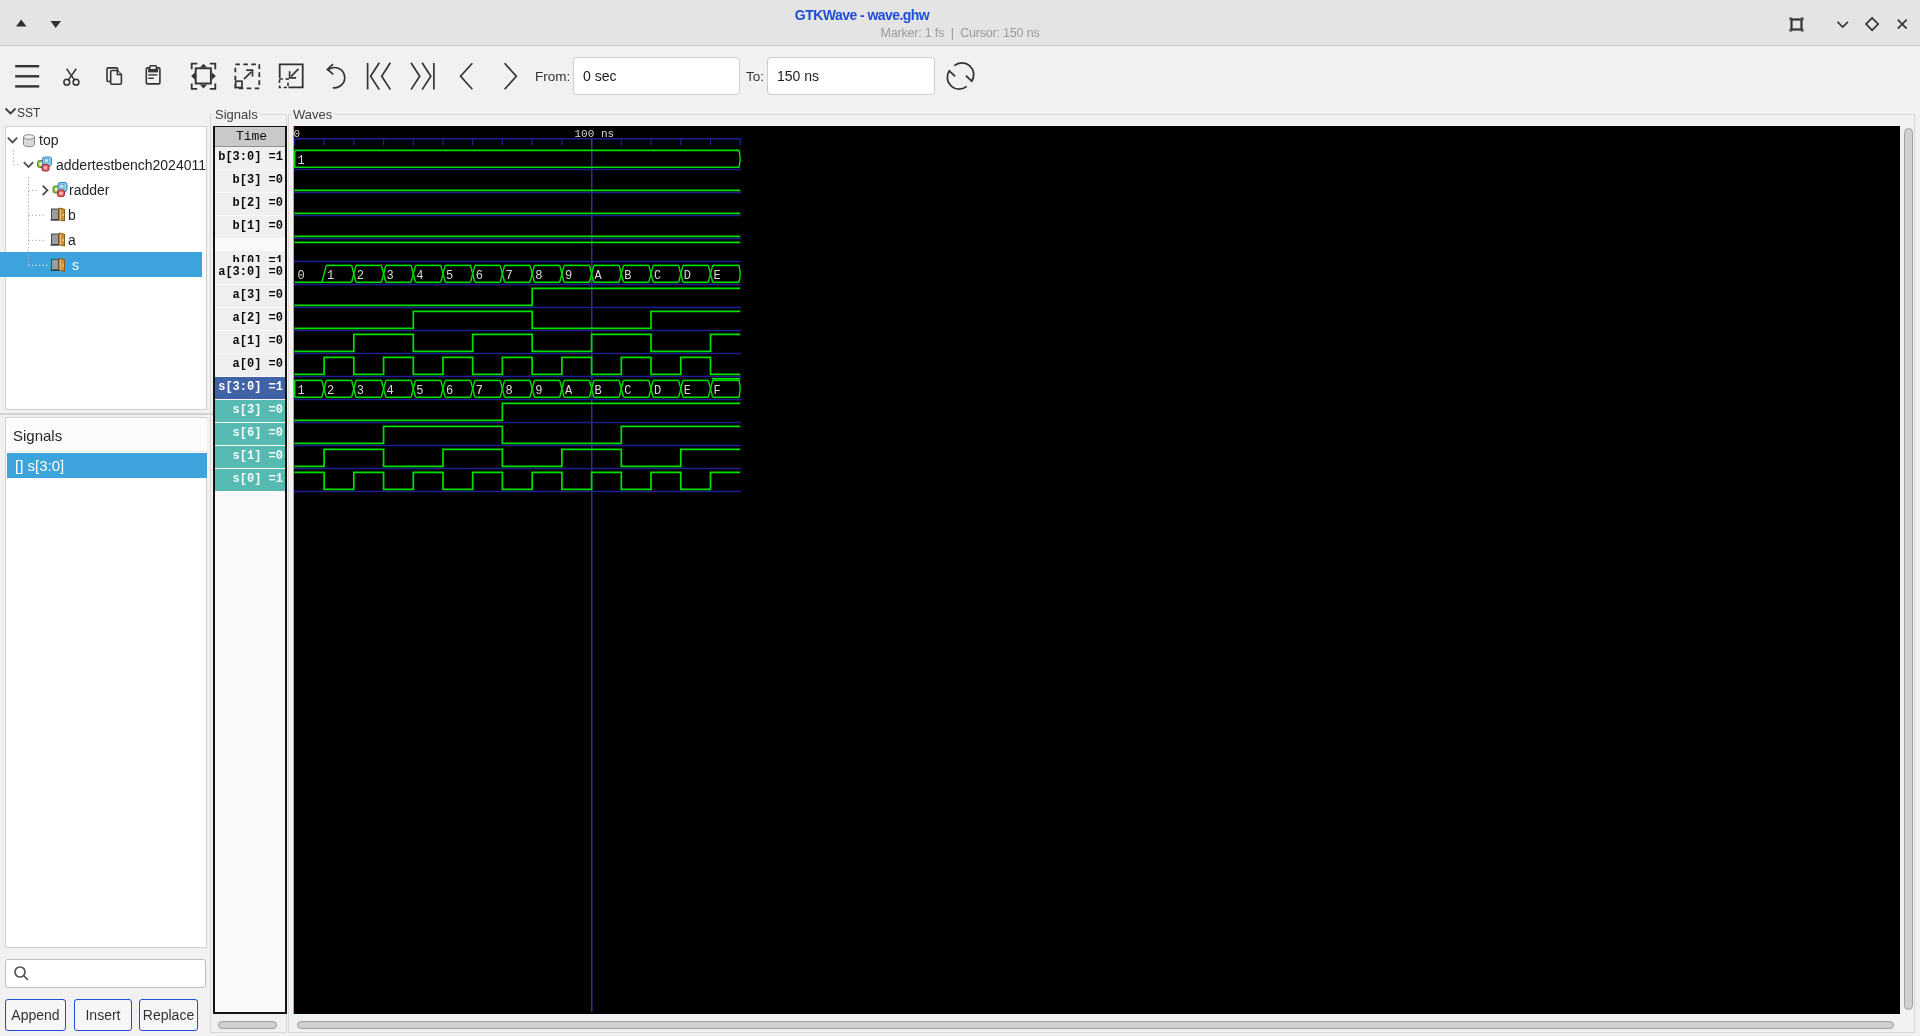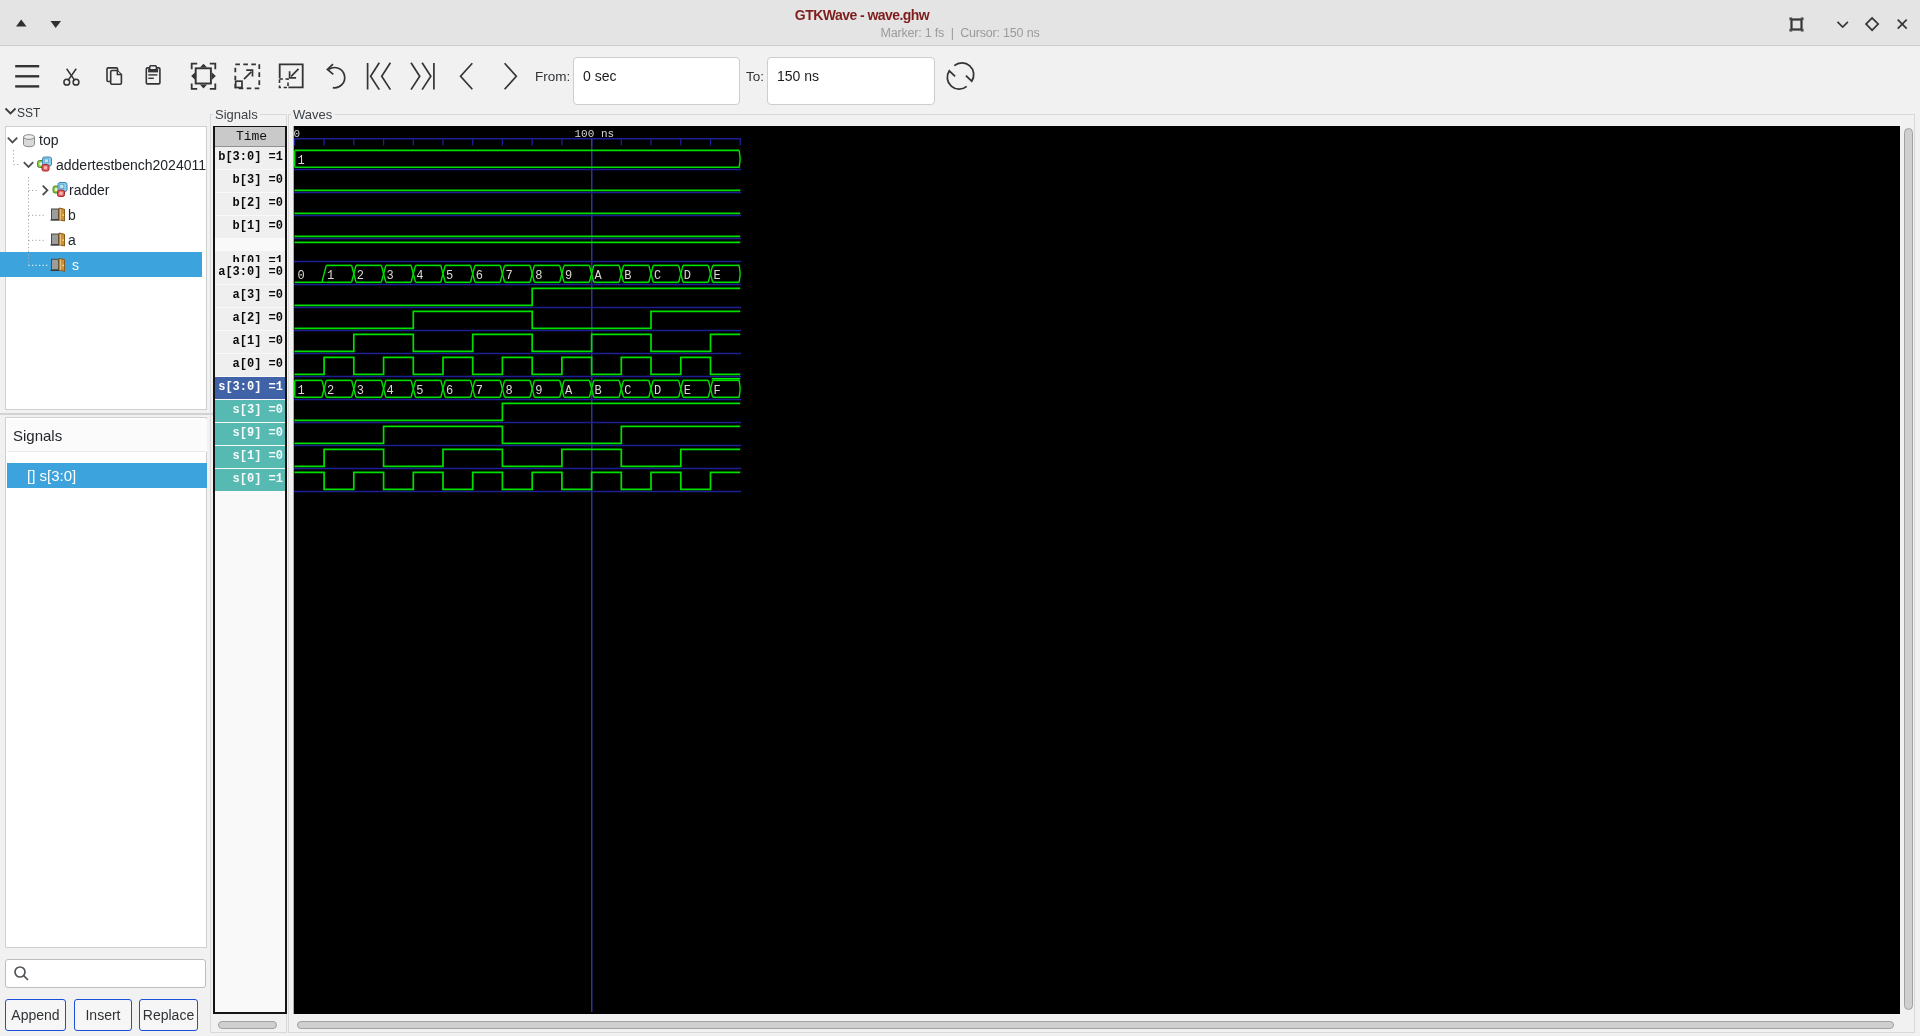--- a/index.html
+++ b/index.html
@@ -1,38 +1,38 @@
 <!DOCTYPE html>
 <html><head><meta charset="utf-8"><title>GTKWave - wave.ghw</title>
 <style>
 * { margin:0; padding:0; box-sizing:border-box; }
 html,body { width:1920px; height:1036px; overflow:hidden; background:#f1f1f1;
   font-family:"Liberation Sans", sans-serif; position:relative; }
 #titlebar { position:absolute; left:0; top:0; width:1920px; height:46px;
   background:#e4e4e4; border-bottom:1px solid #cccccc; }
 #title { position:absolute; left:0; top:7px; width:1724px; text-align:center;
-  font-size:14px; font-weight:bold; letter-spacing:-0.55px; color:#7f1d1d; }
+  font-size:14px; font-weight:bold; letter-spacing:-0.55px; color:#1d4ed8; }
 #subtitle { position:absolute; left:0; top:26px; width:1920px; text-align:center;
   font-size:12.5px; letter-spacing:-0.2px; color:#9b9b9b; }
 .tblabel { position:absolute; top:69px; font-size:13.5px; color:#2f3336; }
-.tbinput { position:absolute; top:57px; height:48px; background:#ffffff;
+.tbinput { position:absolute; top:57px; height:38px; background:#ffffff;
   border:1px solid #cdcdcd; border-radius:4px; font-size:14px; color:#1c1c1c;
   line-height:36px; padding-left:9px; }
 #sstlabel { position:absolute; left:17px; top:106px; font-size:12px; color:#31363b; }
 #treepanel { position:absolute; left:5px; top:126px; width:202px; height:284px;
   background:#ffffff; border:1px solid #cfcfcf; }
 .trow { position:absolute; left:0; width:202px; height:25px; font-size:14px;
   color:#21252b; line-height:25px; }
 #sigpanel { position:absolute; left:5px; top:417px; width:202px; height:531px;
   background:#ffffff; border:1px solid #cfcfcf; }
 #sigpanelhead { position:absolute; left:1px; top:1px; width:200px; height:33px;
   background:#fbfbfb; font-size:15px; color:#23272c; line-height:33px; padding-left:6px;
   border-bottom:1px solid #ebebeb; }
 #sigpanelsel { position:absolute; left:1px; top:35px; width:200px; height:25px;
-  background:#3ca3dc; color:#ffffff; font-size:15px; line-height:25px; padding-left:20px;margin-top:10px; }
+  background:#3ca3dc; color:#ffffff; font-size:15px; line-height:25px; padding-left:8px; }
 #search { position:absolute; left:5px; top:959px; width:201px; height:29px;
   background:#ffffff; border:1px solid #bdbdbd; border-radius:3px; }
 .btn { position:absolute; top:999px; height:32px; background:#f6f6f6;
   border:1px solid #1d4ed8; border-radius:3px; font-size:14px; color:#2f3336;
   text-align:center; line-height:30px; }
 #siglabel { position:absolute; left:213px; top:107px; font-size:13px; color:#3c4247;
   background:#f1f1f1; padding:0 2px; }
 #wavelabel { position:absolute; left:291px; top:107px; font-size:13px; color:#3c4247;
   background:#f1f1f1; padding:0 2px; }
 #sigbox { position:absolute; left:213px; top:126px; width:74px; height:888px;
@@ -216,21 +216,21 @@
 <div class="sigrow" style="top:193px;background:#efefef;color:#0a0a0a">b[2] =0</div>
 <div class="sigrow" style="top:216px;background:#efefef;color:#0a0a0a">b[1] =0</div>
 <div class="sigrow" style="top:251px;background:#efefef;color:#0a0a0a">b[0] =1</div>
 <div class="sigrow" style="top:262px;background:#efefef;color:#0a0a0a">a[3:0] =0</div>
 <div class="sigrow" style="top:285px;background:#efefef;color:#0a0a0a">a[3] =0</div>
 <div class="sigrow" style="top:308px;background:#efefef;color:#0a0a0a">a[2] =0</div>
 <div class="sigrow" style="top:331px;background:#efefef;color:#0a0a0a">a[1] =0</div>
 <div class="sigrow" style="top:354px;background:#efefef;color:#0a0a0a">a[0] =0</div>
 <div class="sigrow" style="top:377px;background:#4062a6;color:#ffffff">s[3:0] =1</div>
 <div class="sigrow" style="top:400px;background:#56bab2;color:#f4fbfa">s[3] =0</div>
-<div class="sigrow" style="top:423px;background:#56bab2;color:#f4fbfa">s[9] =0</div>
+<div class="sigrow" style="top:423px;background:#56bab2;color:#f4fbfa">s[6] =0</div>
 <div class="sigrow" style="top:446px;background:#56bab2;color:#f4fbfa">s[1] =0</div>
 <div class="sigrow" style="top:469px;background:#56bab2;color:#f4fbfa">s[0] =1</div>
 <div class="scrollh" style="left:218px; top:1020.5px; width:59px"></div>
 
 <div id="salmon"></div>
 <div id="wavebox">
     <svg width="1606" height="888" viewBox="0 0 1606 888" style="position:absolute;left:0;top:0">
       <line x1="0.4" y1="12.7" x2="447.2" y2="12.7" stroke="#1e1e96" stroke-width="1.6"></line>
       <line x1="0.4" y1="12.7" x2="0.4" y2="19.6" stroke="#1e1e96" stroke-width="1.3"></line>
       <line x1="30.1" y1="12.7" x2="30.1" y2="19.6" stroke="#1e1e96" stroke-width="1.3"></line>

